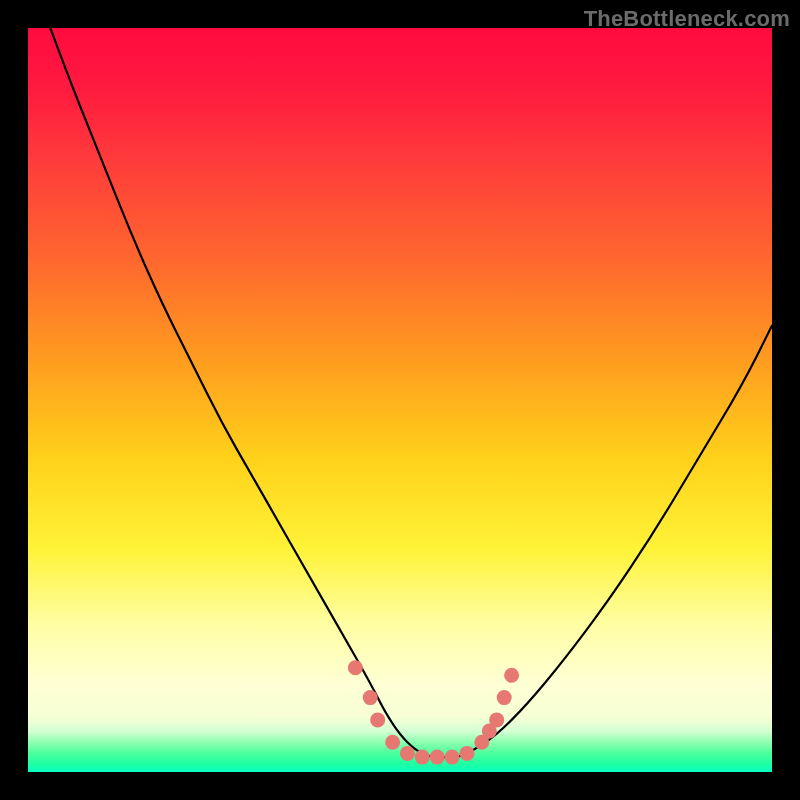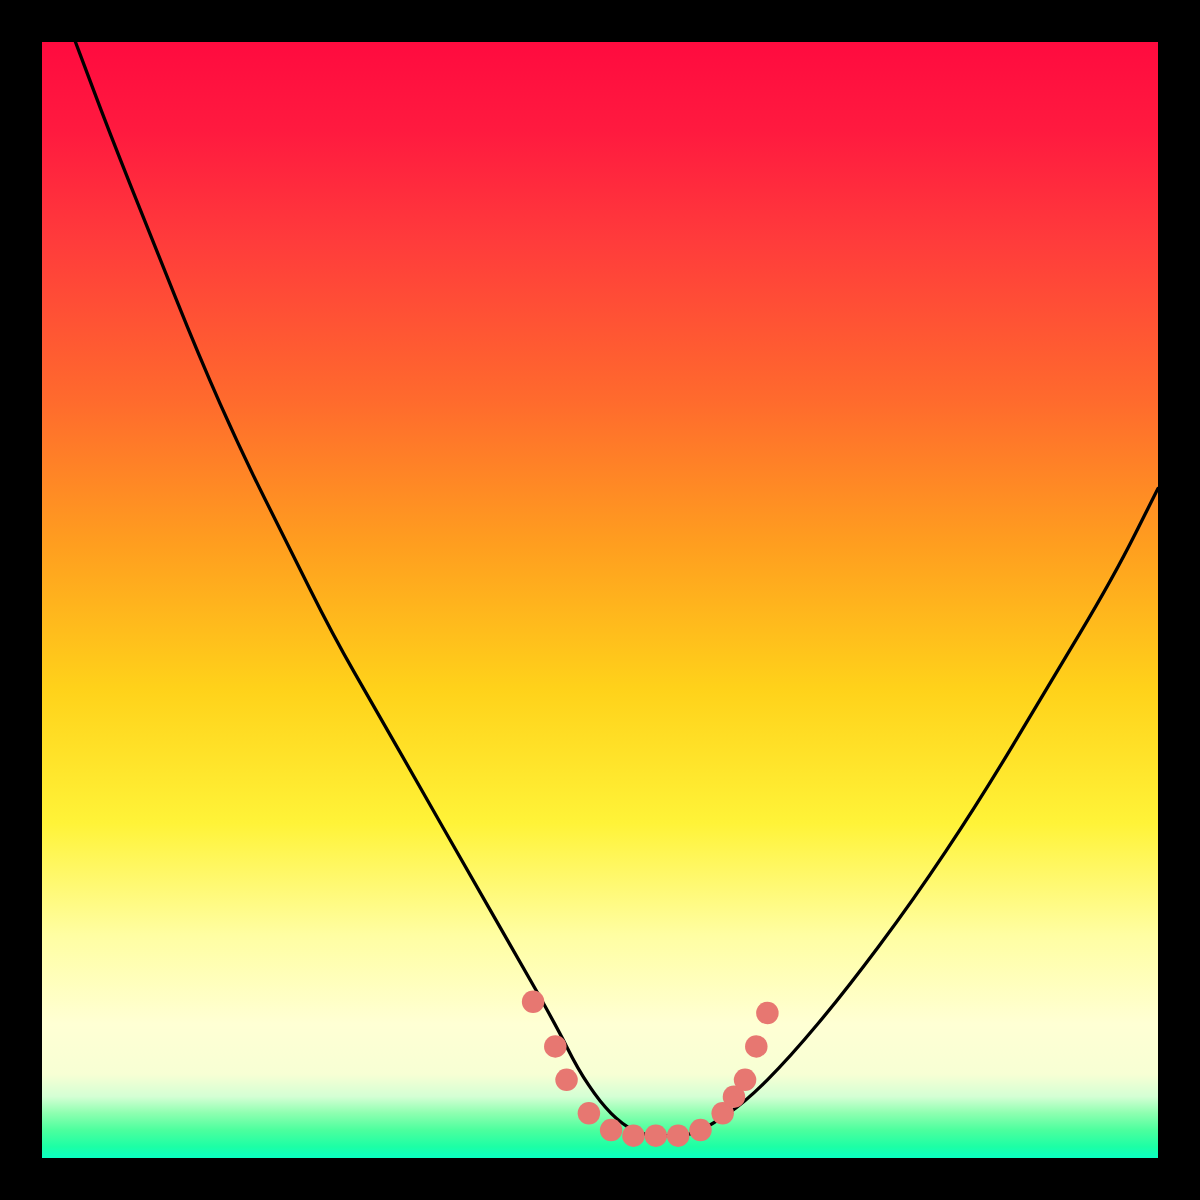--- a/index.html
+++ b/index.html
@@ -92,13 +92,14 @@
           <circle cx="424.1" cy="729.1" r="7.5" class="dot"></circle>
           <circle cx="439.0" cy="725.4" r="7.5" class="dot"></circle>
           <circle cx="453.8" cy="714.2" r="7.5" class="dot"></circle>
           <circle cx="461.3" cy="703.1" r="7.5" class="dot"></circle>
           <circle cx="468.7" cy="691.9" r="7.5" class="dot"></circle>
           <circle cx="476.2" cy="669.6" r="7.5" class="dot"></circle>
           <circle cx="483.6" cy="647.3" r="7.5" class="dot"></circle>
         </g>
     </svg>
   </div>
+  <div class="attrib">TheBottleneck.com</div>
 </div>
 
 </body></html>

